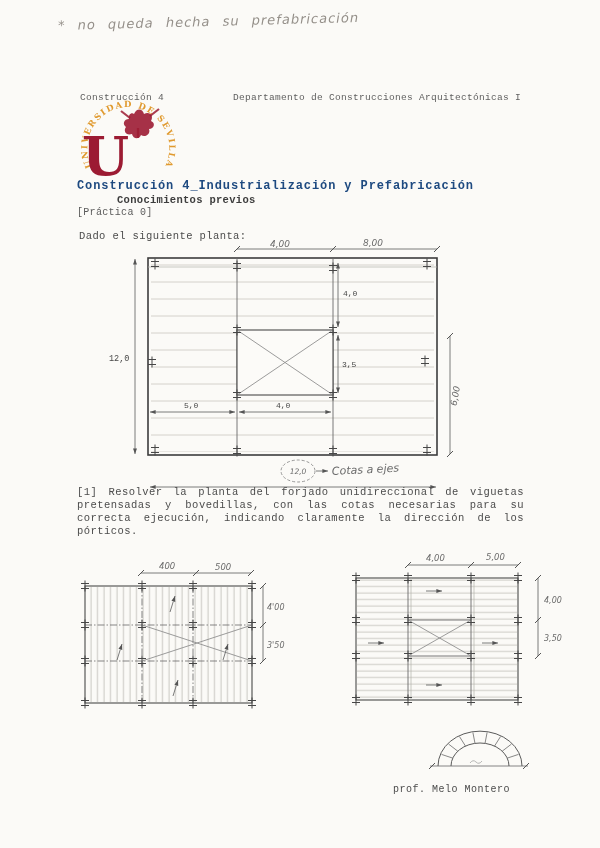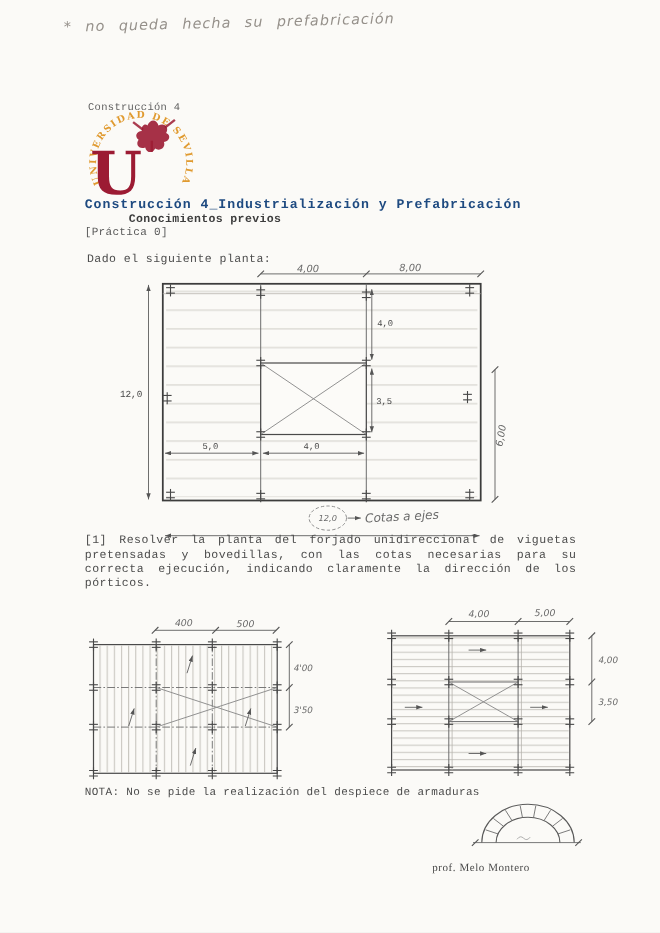--- a/index.html
+++ b/index.html
@@ -50,20 +50,21 @@
       </pattern>
       <pattern id="hatchHor" width="12" height="6.5" patternUnits="userSpaceOnUse">
         <line x1="0" y1="3" x2="12" y2="3" stroke="#bdbbb4" stroke-width=".8"></line>
       </pattern>
     </defs>
   </svg>
 
   <div class="abs hand" style="left:58px;top:14px;font-size:13px;letter-spacing:1px;word-spacing:7px;transform:rotate(-1.5deg);">* no queda hecha su prefabricación</div>
 
   <div class="abs typed hdr" style="left:80px;top:56px;">Construcción 4</div>
+  <div class="abs typed hdr" style="left:233px;top:56px;">Departamento de Construcciones Arquitectónicas I</div>
 
   <svg class="abs" style="left:68px;top:88px;" width="125" height="95">
     <defs>
         <path id="arcT" d="M 27,84 A 41,41 0 1 1 95,82" fill="none"></path>
       </defs>
     <text font-family="DejaVu Serif, serif" font-weight="bold" font-size="8.5" fill="#e09a2f" letter-spacing="1.6">
       <textPath href="#arcT" startOffset="6">UNIVERSIDAD DE SEVILLA</textPath>
     </text>
     <text x="14" y="88" font-family="DejaVu Serif, serif" font-weight="bold" font-size="54" fill="#9c1b33">U</text>
     <g>
@@ -257,36 +258,35 @@
       <text class="hw" x="206" y="90" font-size="8">3,50</text>
     </g>
     <g>
       <path d="M30,92 h16" class="dim" marker-end="url(#arr)"></path>
       <path d="M88,40 h16" class="dim" marker-end="url(#arr)"></path>
       <path d="M144,92 h16" class="dim" marker-end="url(#arr)"></path>
       <path d="M88,134 h16" class="dim" marker-end="url(#arr)"></path>
     </g>
   </svg>
 
-  <div class="abs typed" style="left:77px;top:716px;font-size:10px;letter-spacing:.3px;">NOTA: No se pide la realización del despiece de armaduras</div>
 
   <svg class="abs" style="left:424px;top:720px;" width="112" height="55">
     <line x1="6" y1="46" x2="104" y2="46" stroke="#777" stroke-width=".9"></line>
     <use href="#tick" x="8" y="46"></use>
       <use href="#tick" x="102" y="46"></use>
     <path d="M14,46 A41,34 0 0 1 98,46" fill="none" stroke="#5a5a5a" stroke-width="1"></path>
     <path d="M27,46 A29,23 0 0 1 85,46" fill="none" stroke="#5a5a5a" stroke-width="1"></path>
     <g stroke="#6a6a6a" stroke-width=".8">
       <line x1="17.5" y1="34.4" x2="28.7" y2="38.1"></line>
         <line x1="24.6" y1="24.1" x2="33.8" y2="31.2"></line>
       <line x1="35.5" y1="16.6" x2="41.5" y2="26.1"></line>
         <line x1="48.9" y1="12.5" x2="51" y2="23.4"></line>
       <line x1="63.1" y1="12.5" x2="61" y2="23.4"></line>
         <line x1="76.5" y1="16.6" x2="70.5" y2="26.1"></line>
       <line x1="87.4" y1="24.1" x2="78.2" y2="31.2"></line>
         <line x1="94.5" y1="34.4" x2="83.3" y2="38.1"></line>
     </g>
     <path d="M46,43 q3,-4 6,-1 q3,3 6,-1" fill="none" stroke="#999" stroke-width=".7"></path>
   </svg>
 
-  <div class="abs typed" style="left:393px;top:784px;font-size:10px;letter-spacing:.5px;font-family:Liberation Serif, serif;">prof. Melo Montero</div>
+  <div class="abs typed" style="left:393px;top:784px;font-size:10px;letter-spacing:.5px;">prof. Melo Montero</div>
 
 </div>
 
 </body></html>

